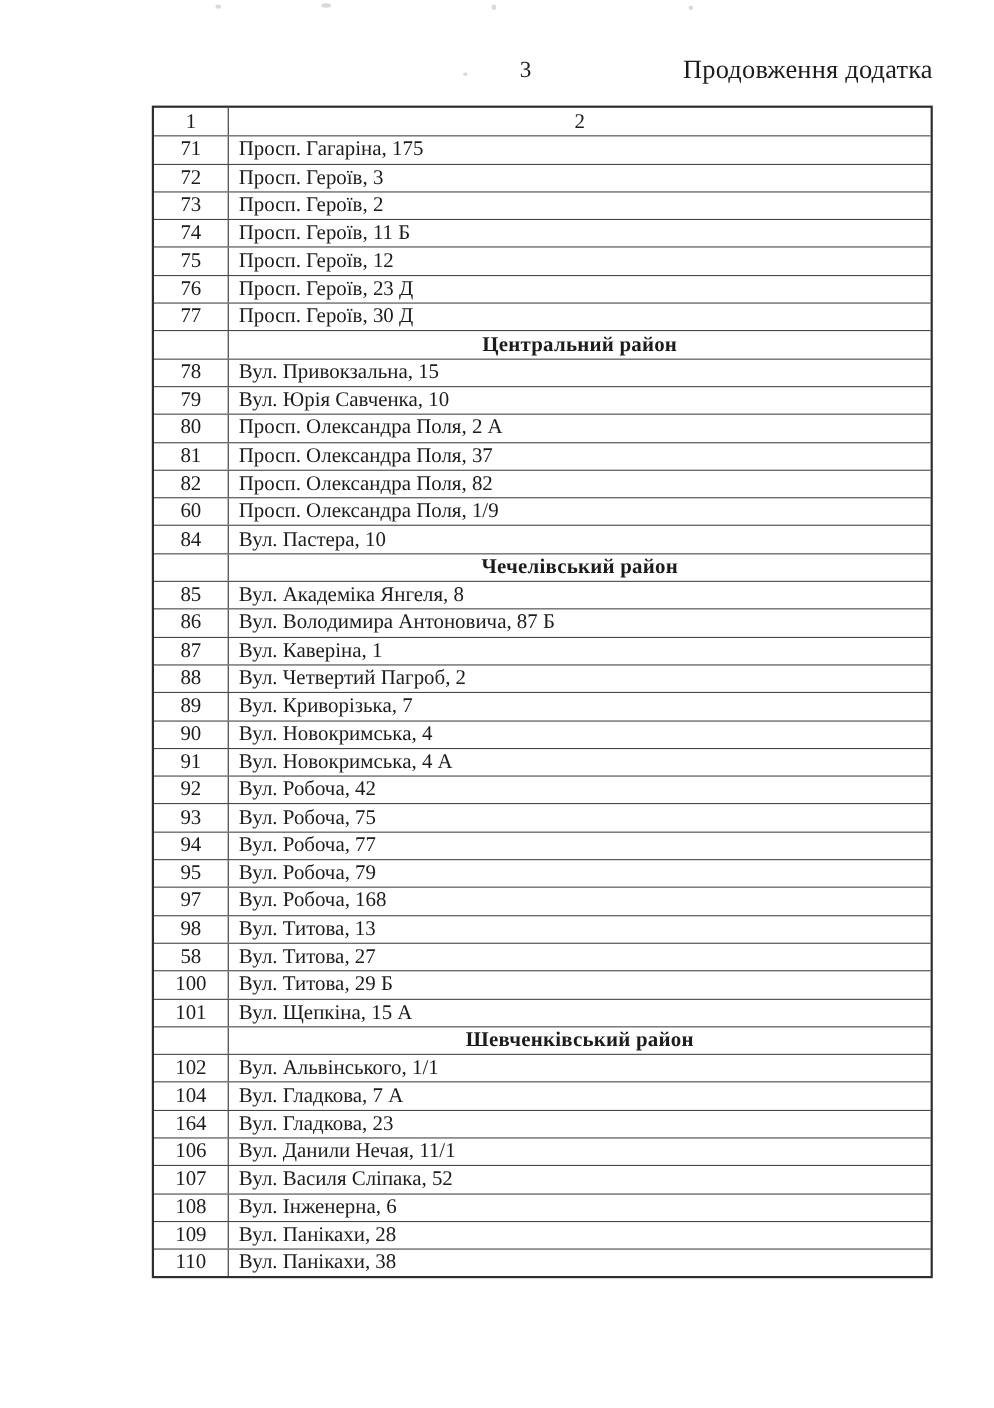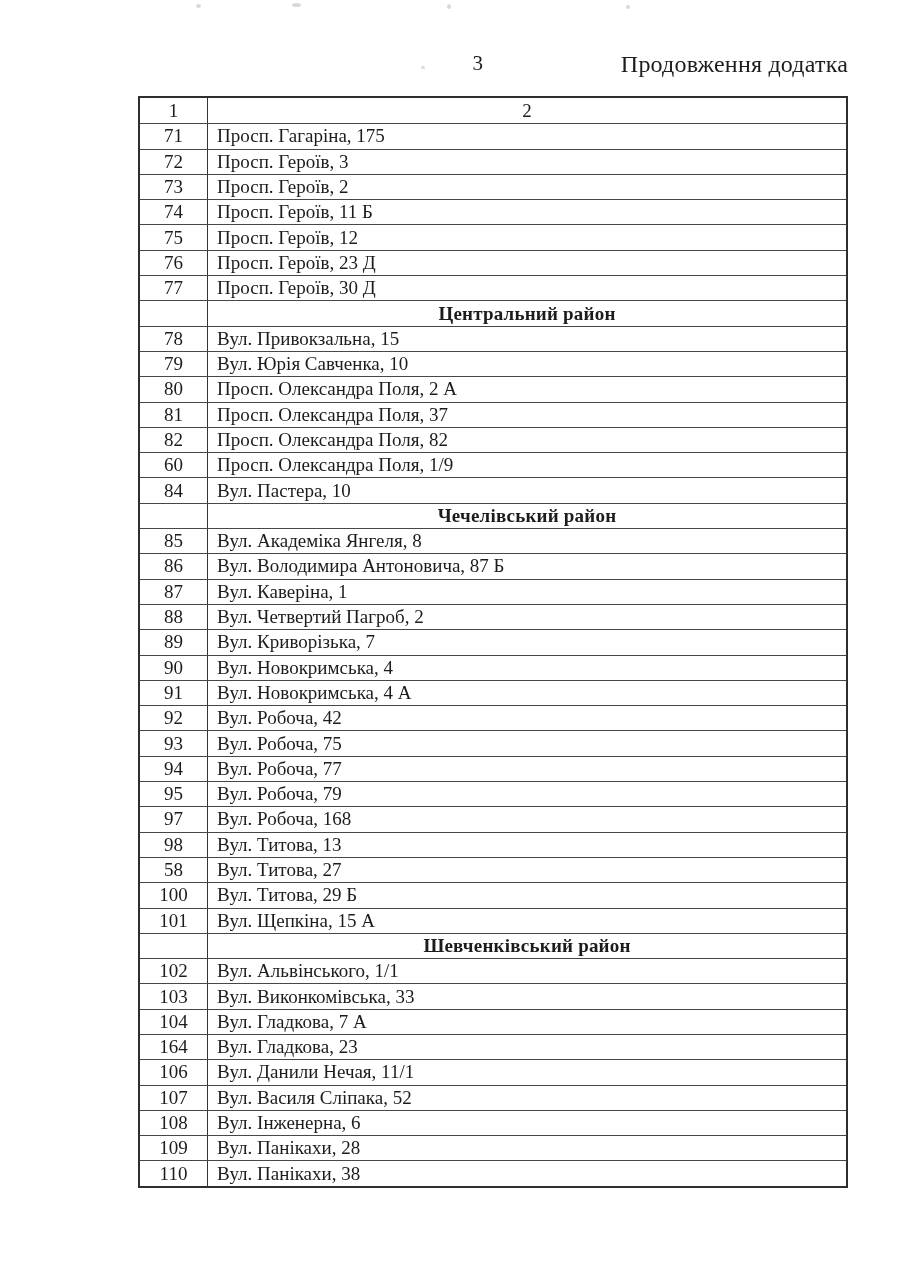--- a/index.html
+++ b/index.html
@@ -233,24 +233,20 @@
       </div>
       <div class="row section">
         <div class="c1"></div>
         <div class="c2">Шевченківський район</div>
       </div>
       <div class="row">
         <div class="c1">102</div>
         <div class="c2">Вул. Альвінського, 1/1</div>
       </div>
       <div class="row">
-        <div class="c1">103</div>
-        <div class="c2">Вул. Виконкомівська, 33</div>
-      </div>
-      <div class="row">
         <div class="c1">104</div>
         <div class="c2">Вул. Гладкова, 7 А</div>
       </div>
       <div class="row">
         <div class="c1">164</div>
         <div class="c2">Вул. Гладкова, 23</div>
       </div>
       <div class="row">
         <div class="c1">106</div>
         <div class="c2">Вул. Данили Нечая, 11/1</div>

